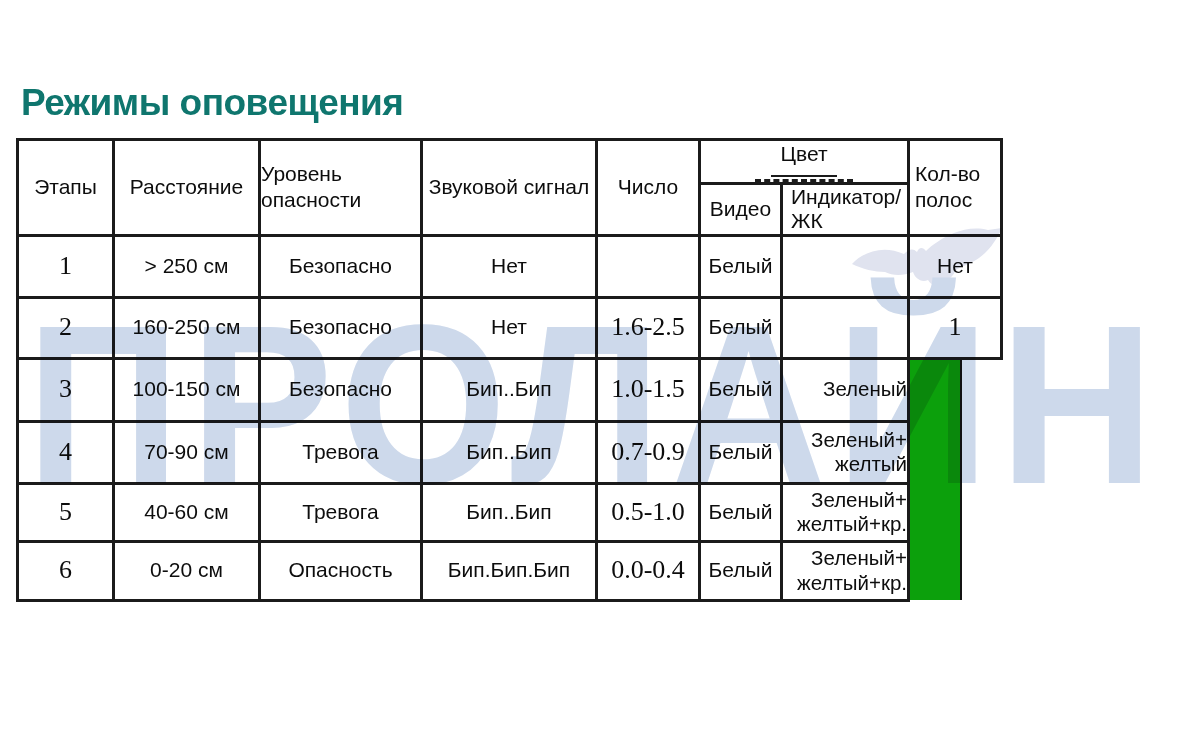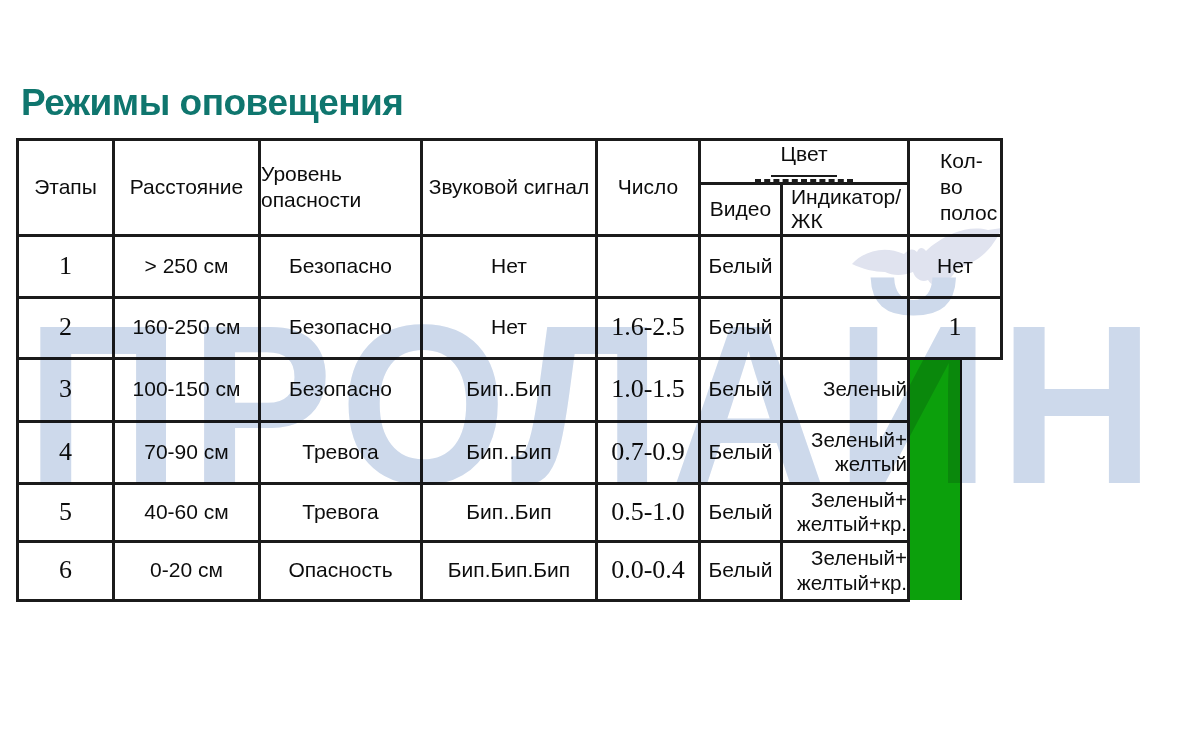--- a/index.html
+++ b/index.html
@@ -29,21 +29,21 @@
   tr.hr2 td,tr.hr2 th{height:44px;}
   tr.r1 td{height:59px;}
   tr.r2 td{height:58px;}
   tr.r3 td{height:60px;}
   tr.r4 td{height:59px;}
   tr.r5 td{height:55px;}
   tr.r6 td{height:56px;}
 
   .hl{display:inline-block;text-align:left;}
   th.ind-h{text-align:left;padding-left:8px;font-size:21px;line-height:1.15;}
-  th.bands-h{text-align:left;padding-left:30px;}
+  th.bands-h{text-align:left;padding-left:5px;}
   td.serif{font-family:"Liberation Serif", serif;font-size:26px;}
   td.ind{
     text-align:left;padding-left:12px;font-size:20.5px;line-height:1.18;
   }
   td.ind span{display:block;text-align:right;}
   td.ind span:empty{display:none;}
 
   
   th.color-h{vertical-align:middle;}
   .color-word{display:inline-block;border-bottom:2px solid #1b1b1b;padding:0 9px 8px 9px;}

